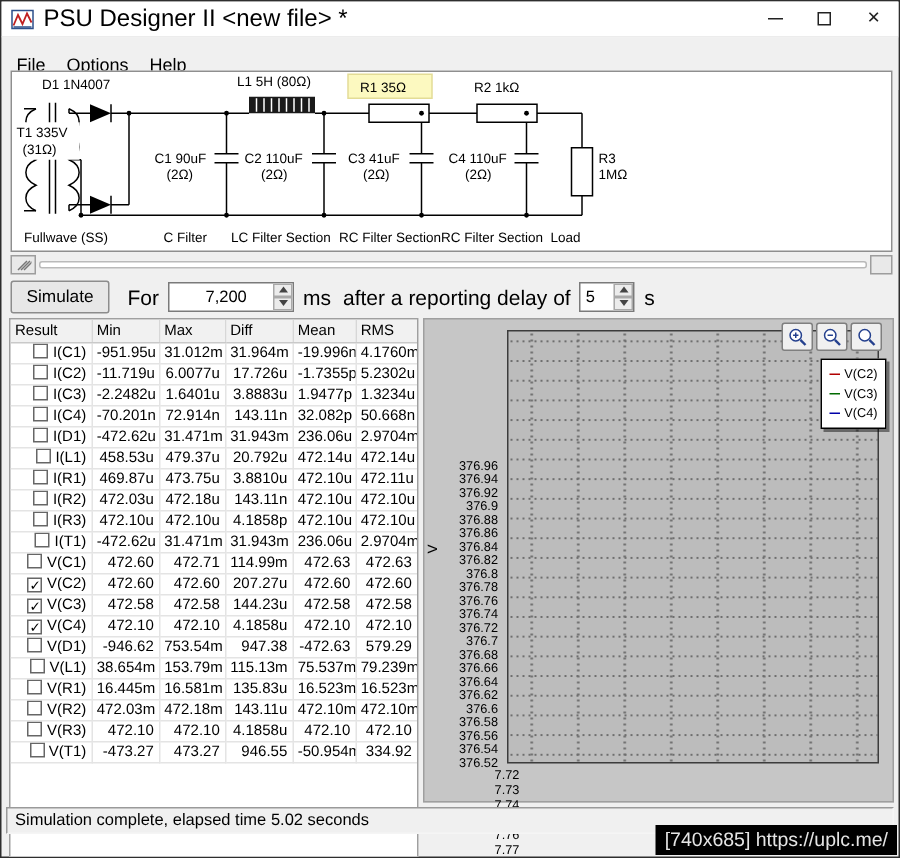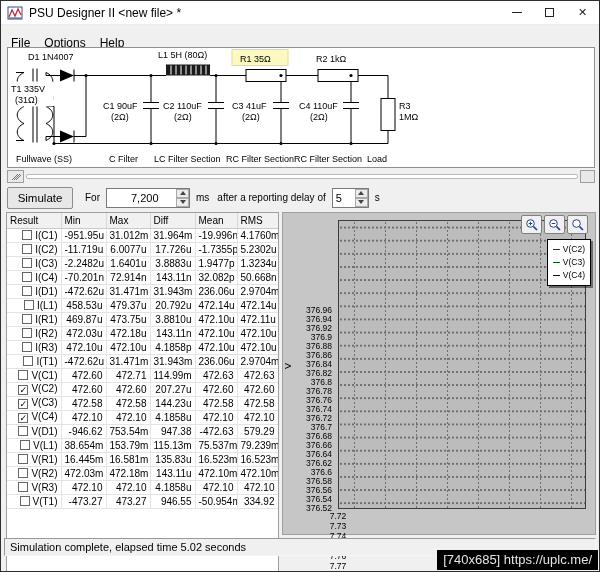--- a/index.html
+++ b/index.html
@@ -3,21 +3,21 @@
 <meta charset="utf-8">
 <style>
   * { box-sizing: border-box; }
   html,body { margin:0; padding:0; background:#ffffff; }
   body { width:600px; height:572px; position:relative; font-family:"Liberation Sans",sans-serif; }
   .window { position:absolute; inset:0; background:#f0f0f0; border:1px solid #2e2e2e; overflow:hidden; }
 
   
   .titlebar { position:absolute; left:0; top:0; right:0; height:24px; background:#ffffff; display:flex; align-items:center; padding-left:6px; border-bottom:1px solid #ececec; }
   .app-icon { width:16px; height:16px; display:inline-flex; }
-  .title-text { font-size:12px; color:#000; margin-left:6px; white-space:nowrap; }
+  .title-text { font-size:16px; color:#000; margin-left:6px; white-space:nowrap; }
   .win-controls { position:absolute; right:0; top:0; height:23px; display:flex; }
   .win-btn { width:33px; height:23px; display:flex; align-items:center; justify-content:center; background:#ffffff; }
   .ic-min { width:10px; height:0; border-bottom:1px solid #222; display:block; }
   .ic-max { width:9px; height:9px; border:1px solid #222; display:block; }
   .ic-close { font-size:11px; color:#222; line-height:1; }
 
   
   .menubar { position:absolute; left:0; top:24px; right:0; height:35px; background:#f0f0f0; display:flex; align-items:center; padding-left:3px; }
   .menu-item { font-size:12px; color:#000; padding:2px 7px; }
 
@@ -27,21 +27,21 @@
 
   
   .hscroll { position:absolute; left:6px; top:169px; width:588px; height:13px; display:flex; align-items:stretch; }
   .hs-grip { width:17px; background:#e9e9e9; border:1px solid #9d9d9d; display:flex; align-items:center; justify-content:center; }
   .hs-track { flex:1; margin:4px 2px; background:#ffffff; border:1px solid #b9b9b9; border-radius:2px; }
   .hs-end { width:15px; background:#e9e9e9; border:1px solid #9d9d9d; }
 
   
   .toolbar { position:absolute; left:6px; top:184px; right:6px; height:25px; display:flex; align-items:center; }
   .btn-simulate { width:66px; height:22px; background:#e7e7e7; border:1px solid #8c8c8c; font-size:11.5px; font-family:"Liberation Sans",sans-serif; color:#000; border-radius:2px; }
-  .tlabel { font-size:10px; color:#000; white-space:pre; }
+  .tlabel { font-size:14px; color:#000; white-space:pre; }
   .spin { display:inline-flex; height:20px; border:1px solid #7a7a7a; background:#fff; align-items:stretch; }
   .spin .val { font-size:11px; padding:3px 3px 0 3px; }
   .spin.wide .val { width:48px;margin-left:21px; }
   .spin.narrow .val { width:22px; }
   .spin .arrows { width:13px; display:flex; flex-direction:column; }
   .spin .arr { flex:1; background:#ececec; border:1px solid #a9a9a9; display:flex; align-items:center; justify-content:center; }
   .tri-up { width:0; height:0; border-left:3px solid transparent; border-right:3px solid transparent; border-bottom:4px solid #444; }
   .tri-dn { width:0; height:0; border-left:3px solid transparent; border-right:3px solid transparent; border-top:4px solid #444; }
   .sp8 { width:8px; } .sp6 { width:6px; } .sp12 { width:12px; }
 

